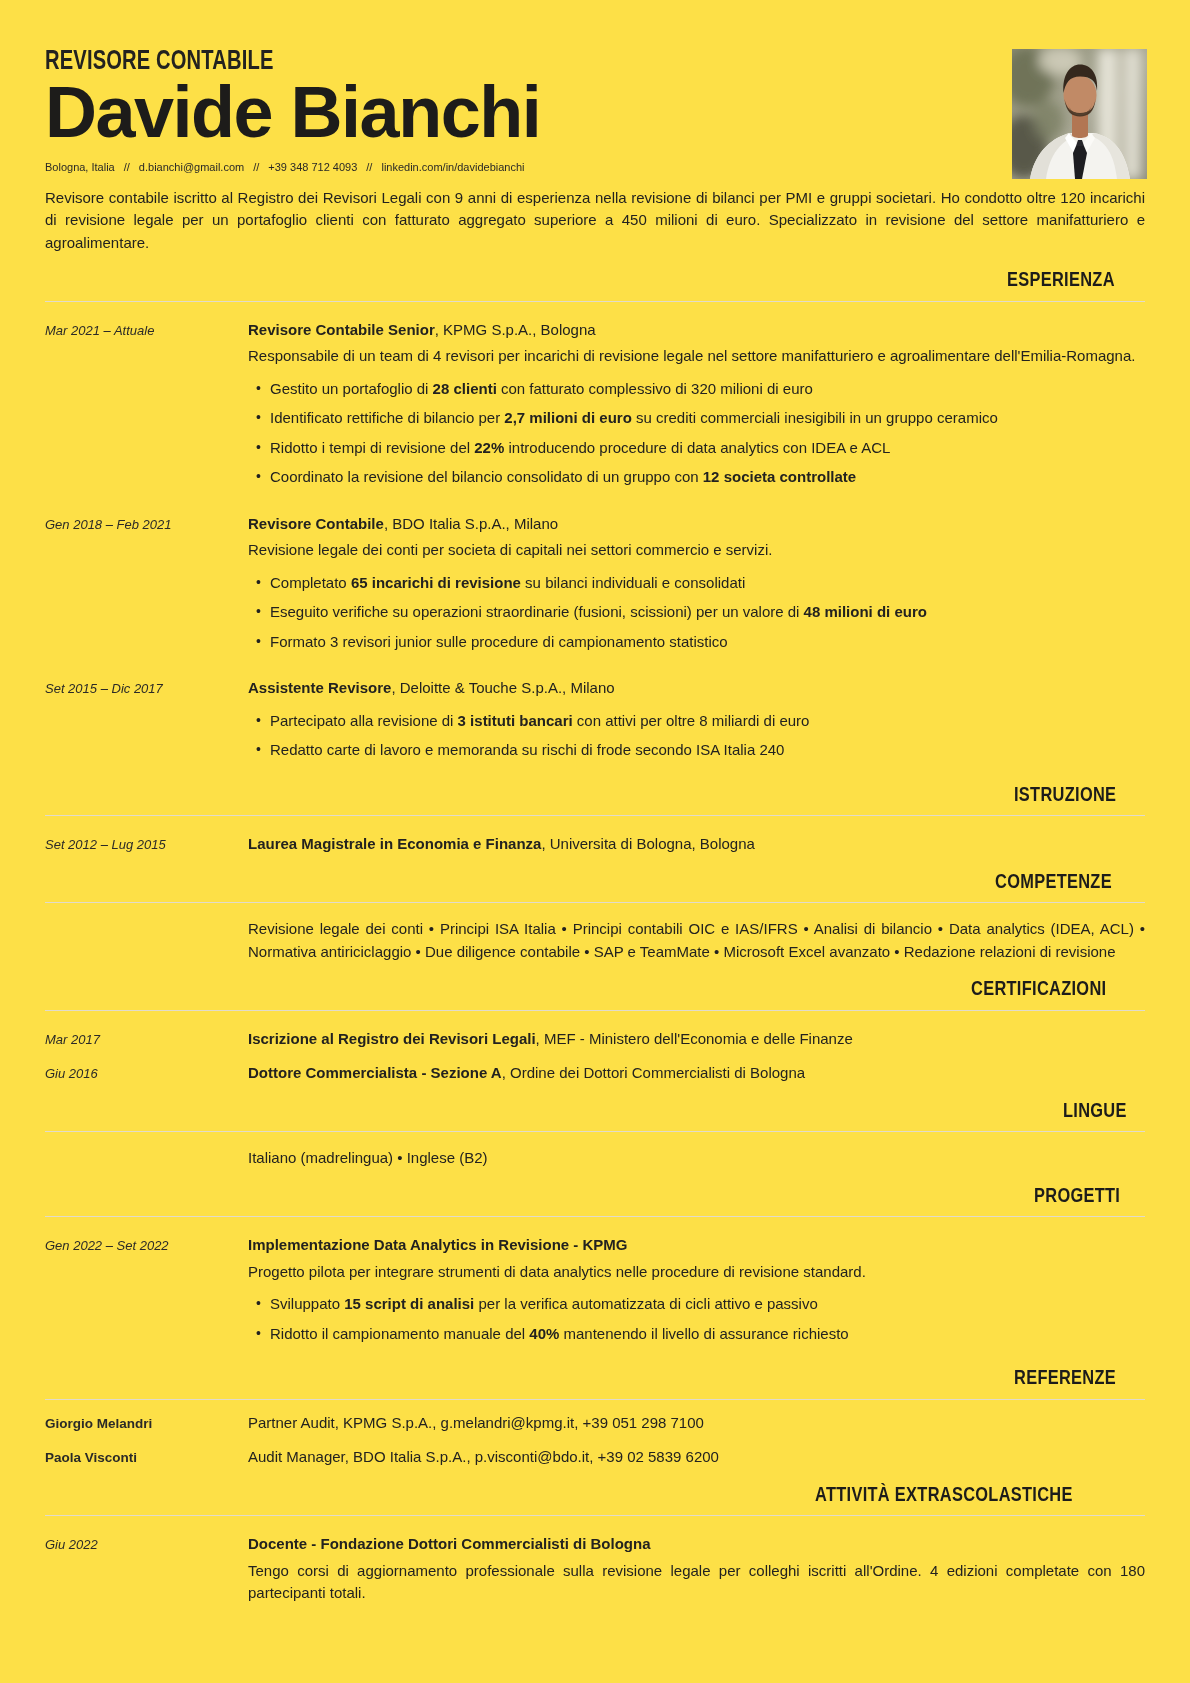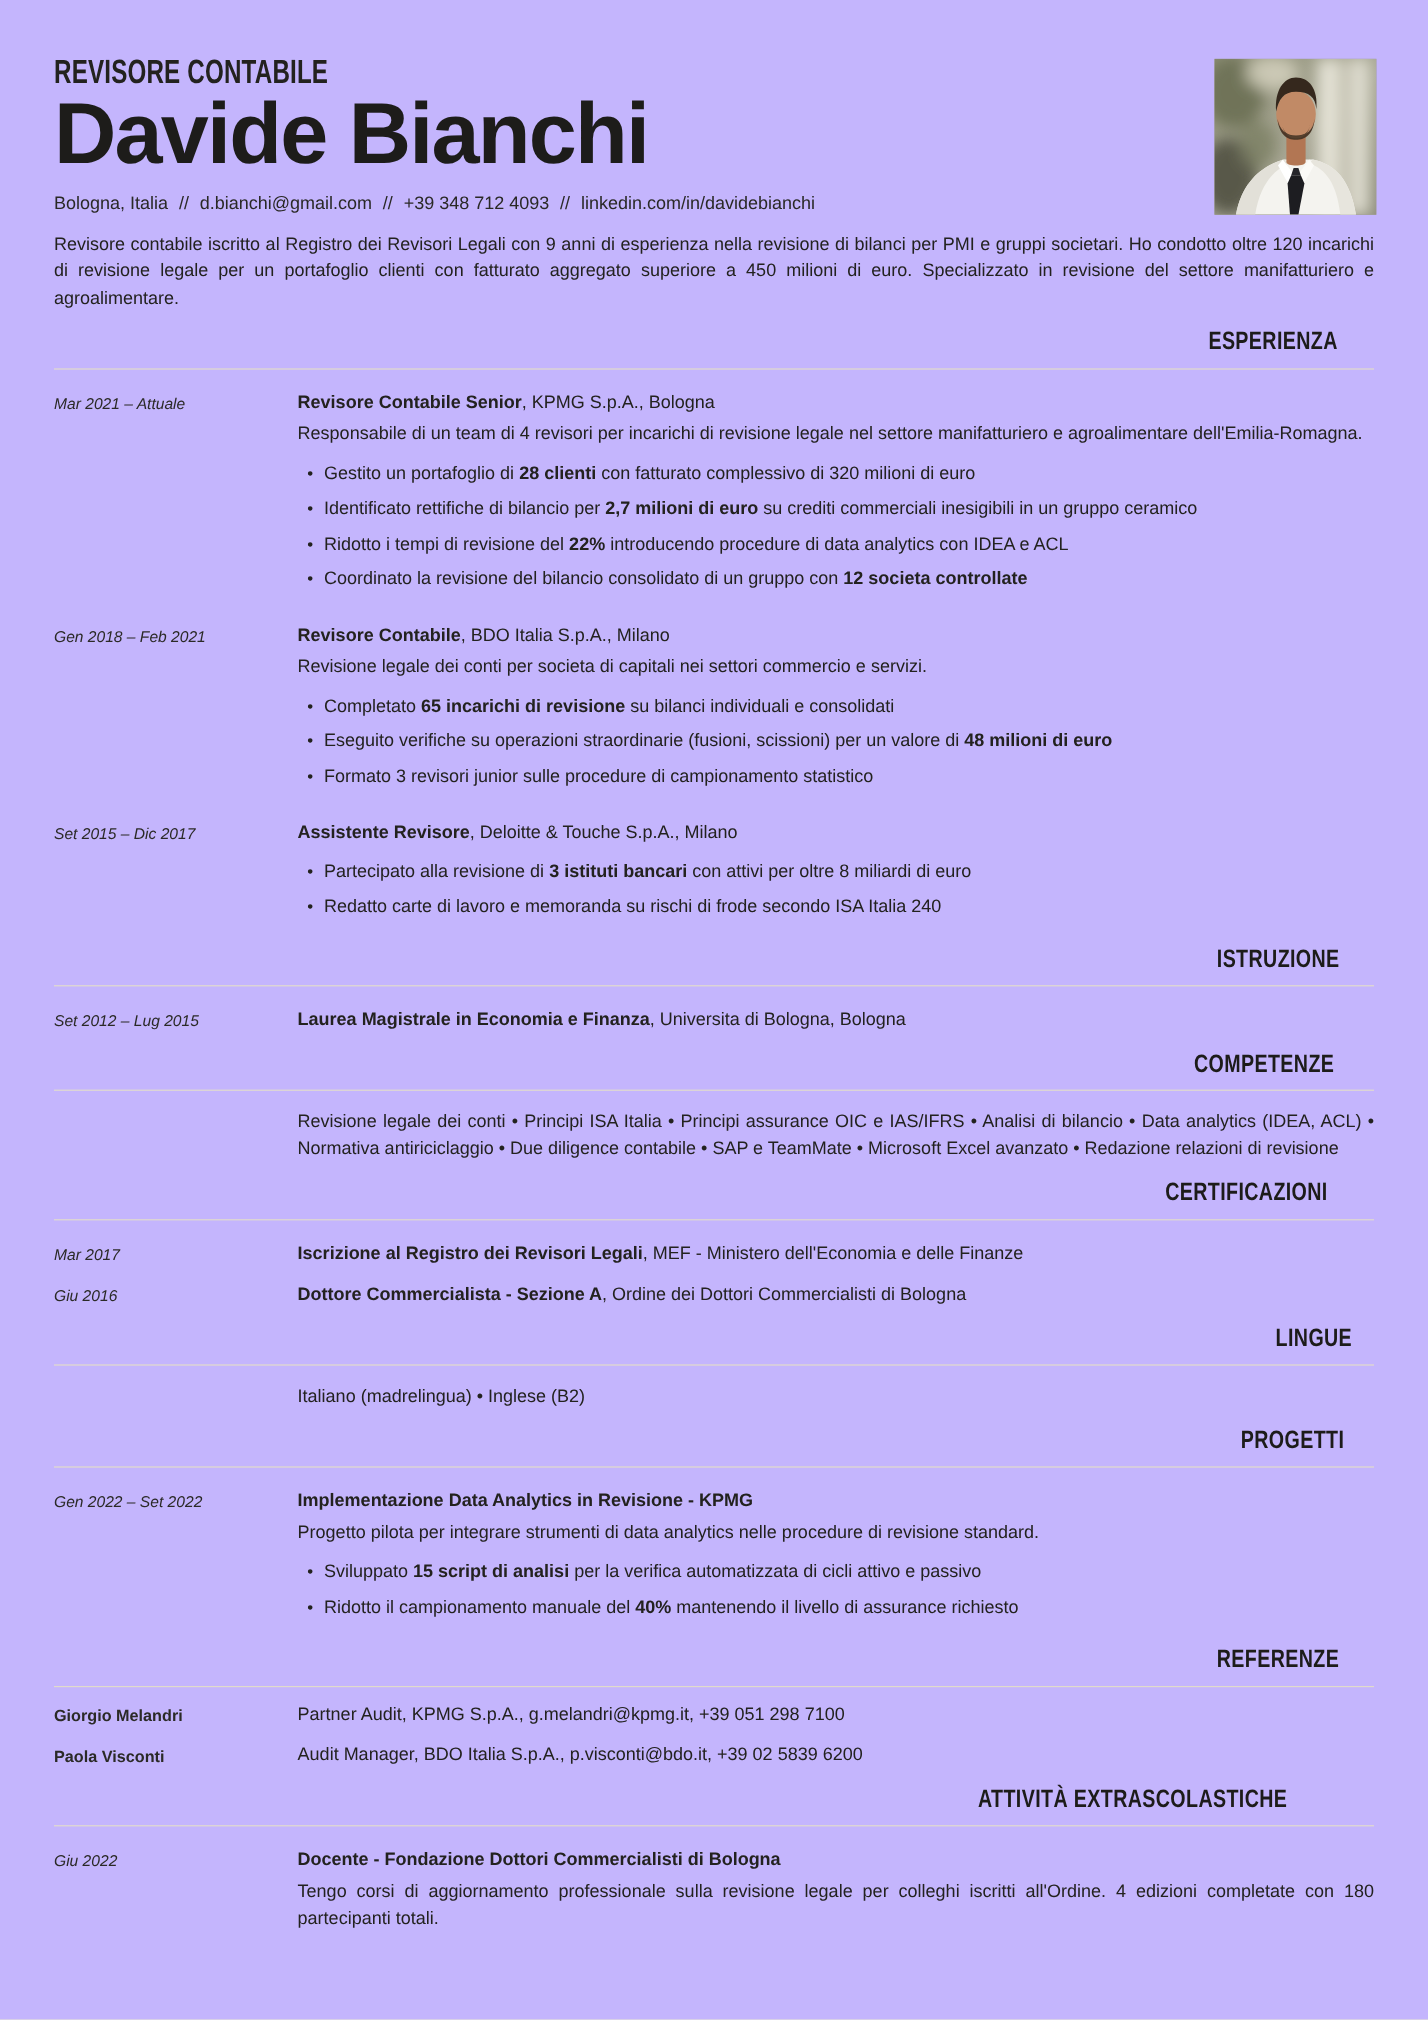--- a/index.html
+++ b/index.html
@@ -1,41 +1,41 @@
 <!DOCTYPE html>
 <html><head>
 <meta charset="utf-8">
 <style>
   * { margin:0; padding:0; box-sizing:border-box; }
   html,body { background:#e8e4da; }
   .page {
     position:relative;
     width:1190px; height:1683px;
     margin:0 auto;
-    background:#c4b5fd;
+    background:#fde047;
     color:#23221f;
     font-family:"Liberation Sans", sans-serif;
     font-size:15px; line-height:1.5;
     padding:46px 45px 0 45px;
     display:flex; flex-direction:column;
     overflow:hidden;
   }
   
   .overline {
     font-size:28px; font-weight:700; line-height:1;
     letter-spacing:0.2px;
     transform:scaleX(0.72); transform-origin:left center;
     white-space:nowrap;
   }
   h1.name {
     margin-top:2px;
     font-size:72px; font-weight:700; line-height:1.0;
     letter-spacing:-1.5px; color:#1d1c1a;
   }
-  .contact { margin-top:11px; font-size:15px; color:#2a2926; }
+  .contact { margin-top:11px; font-size:11px; color:#2a2926; }
   .contact .sep { margin:0 9px; color:#2a2926; }
   .summary { margin-top:11px; text-align:justify; max-width:1100px; }
   .photo {
     position:absolute; top:49px; right:43px;
     width:135px; height:130px; overflow:hidden; background:#9a9a85;
   }
   .photo svg { display:block; width:135px; height:130px; }
   
   section { margin-top:14px; }
   .sec-head {
@@ -186,21 +186,21 @@
       </div>
     </div>
   </section>
 
   <section>
     <div class="sec-head">
       <span class="sec-title">COMPETENZE</span>
     </div>
     <div class="plain-block">
       <div></div>
-      <p>Revisione legale dei conti • Principi ISA Italia • Principi assurance OIC e IAS/IFRS • Analisi di bilancio • Data analytics (IDEA, ACL) • Normativa antiriciclaggio • Due diligence contabile • SAP e TeamMate • Microsoft Excel avanzato • Redazione relazioni di revisione</p>
+      <p>Revisione legale dei conti • Principi ISA Italia • Principi contabili OIC e IAS/IFRS • Analisi di bilancio • Data analytics (IDEA, ACL) • Normativa antiriciclaggio • Due diligence contabile • SAP e TeamMate • Microsoft Excel avanzato • Redazione relazioni di revisione</p>
     </div>
   </section>
 
   <section>
     <div class="sec-head">
       <span class="sec-title">CERTIFICAZIONI</span>
     </div>
     <div class="entry">
       <div class="date">Mar 2017</div>
       <div class="entry-heading"><b>Iscrizione al Registro dei Revisori Legali</b>, MEF - Ministero dell'Economia e delle Finanze</div>

